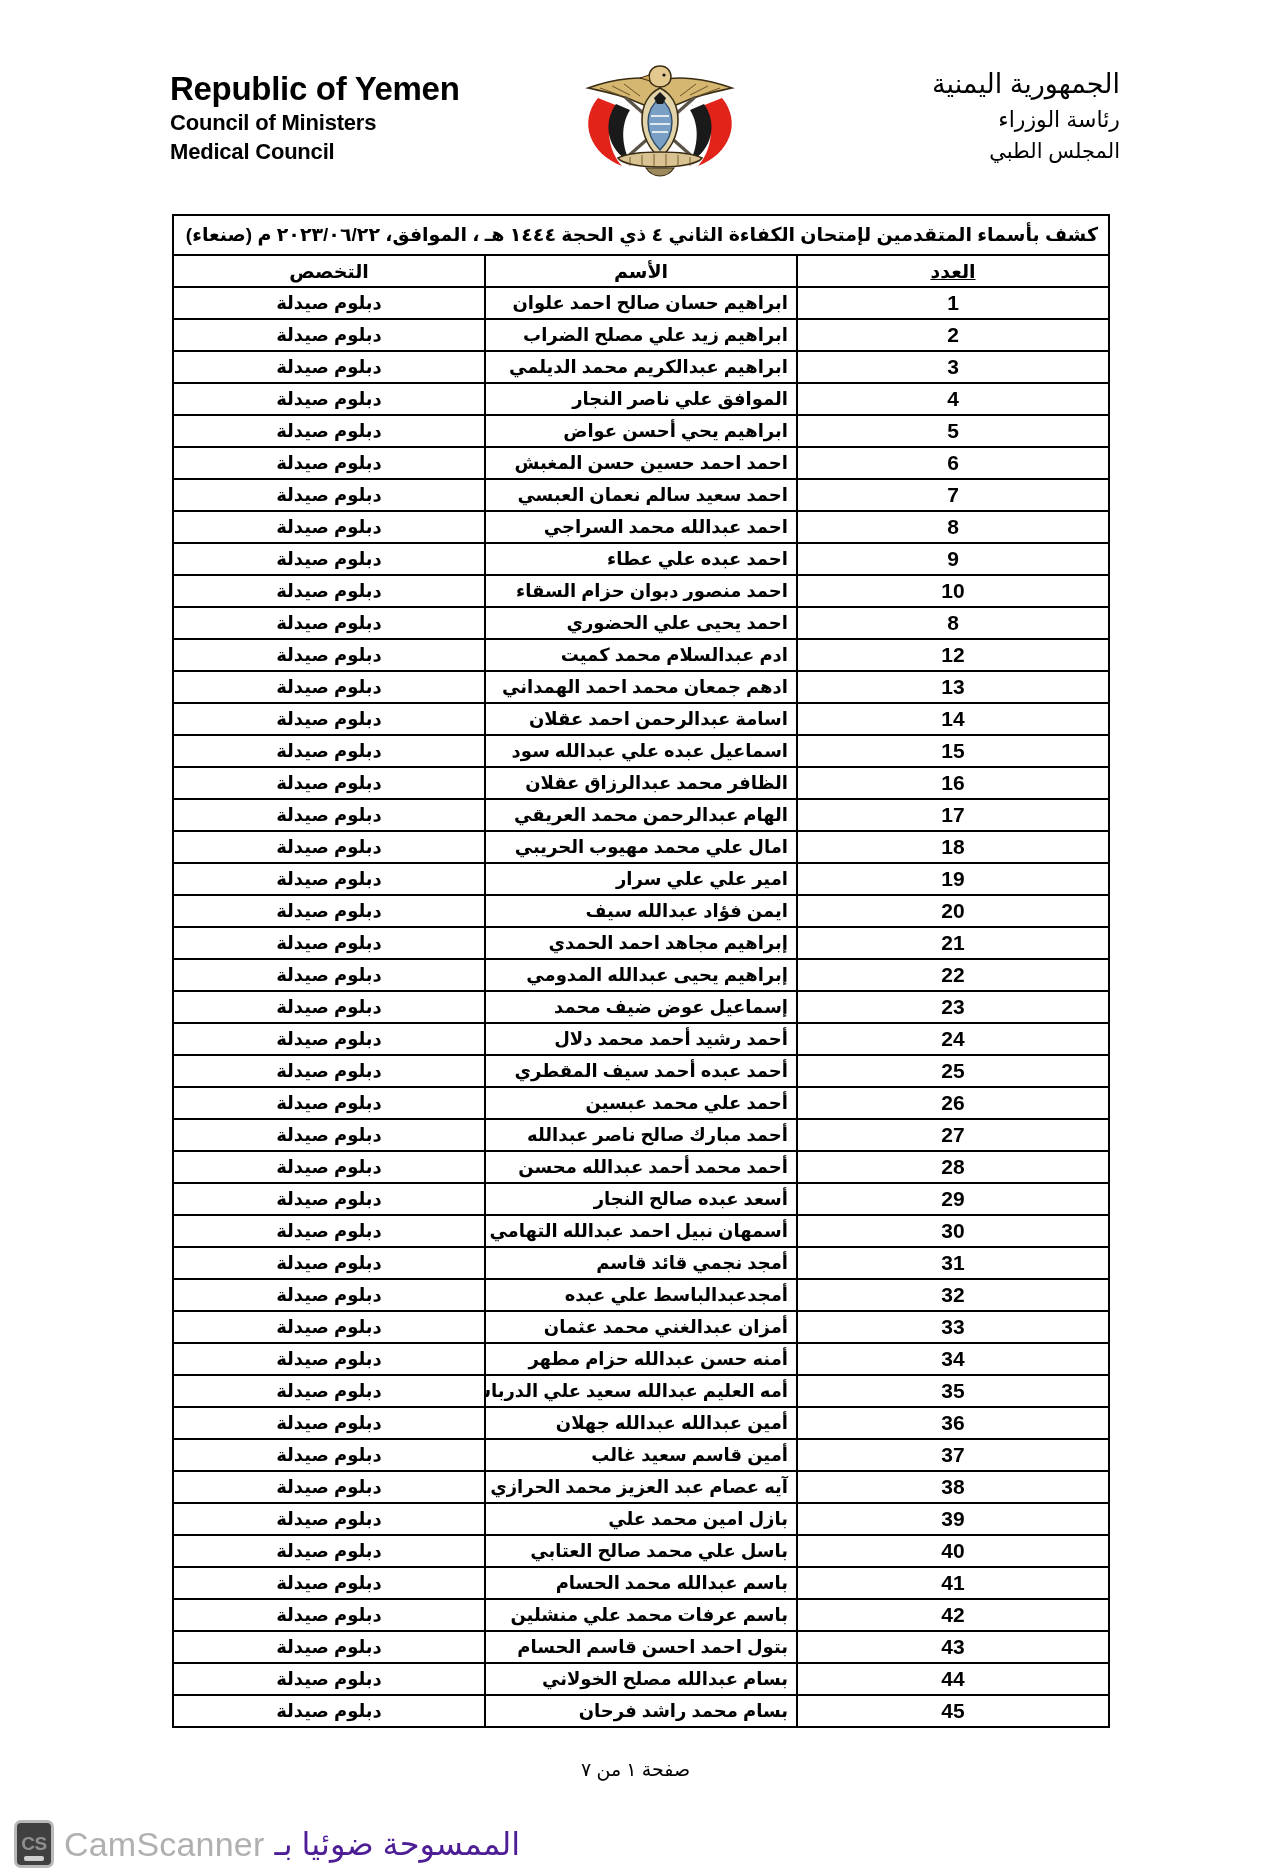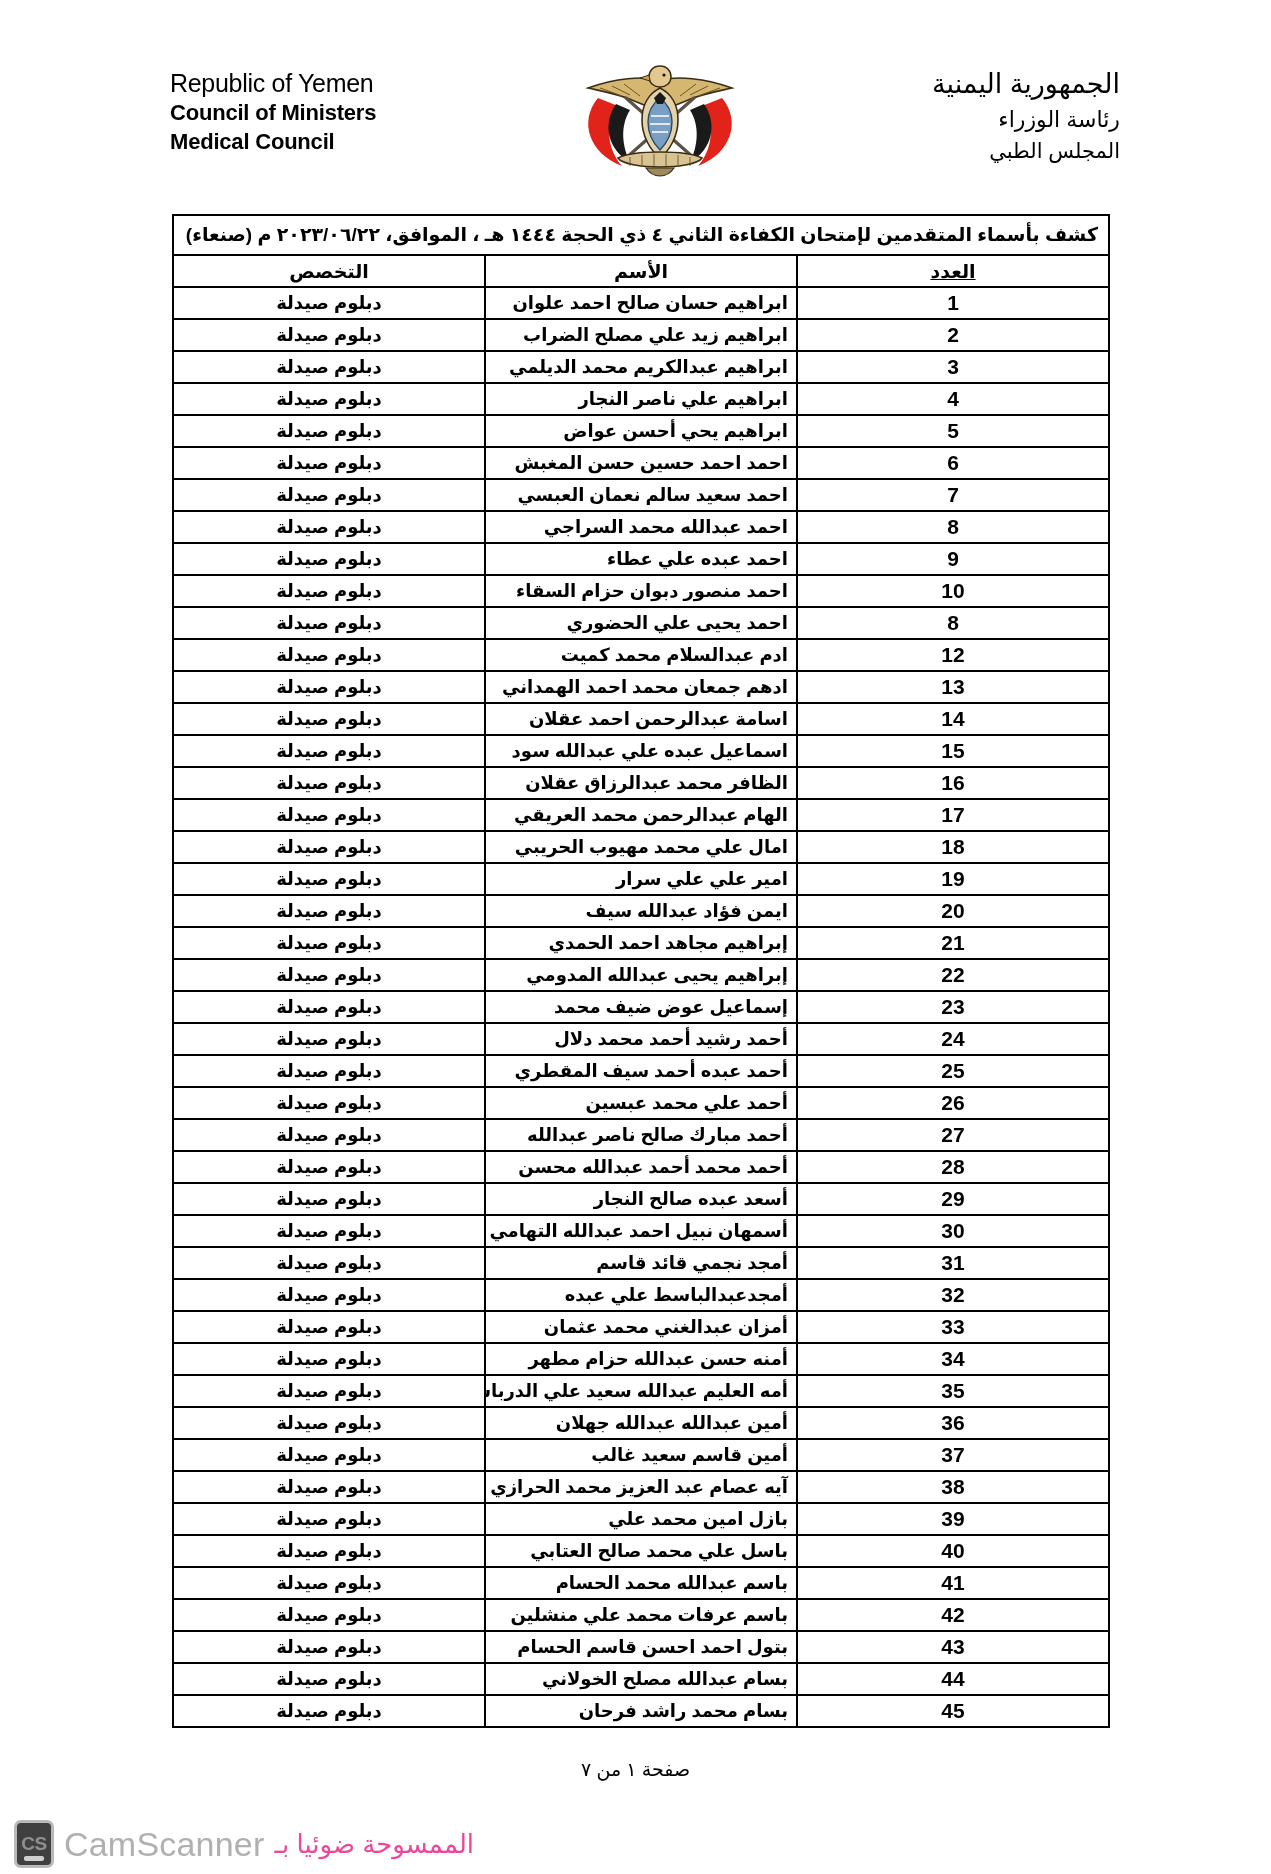--- a/index.html
+++ b/index.html
@@ -36,22 +36,22 @@
     flex-direction: row;
     align-items: flex-start;
     justify-content: space-between;
   }
   .header-left {
     width: 330px;
     padding-top: 10px;
     text-align: left;
   }
   .header-left .line1 {
-    font-size: 25px;
-    font-weight: normal;
+    font-size: 33px;
+    font-weight: bold;
     letter-spacing: -0.3px;
     line-height: 1.25;
     white-space: nowrap;
   }
   .header-left .line2,
   .header-left .line3 {
     font-size: 22px;
     font-weight: bold;
     letter-spacing: -0.2px;
     line-height: 1.3;
@@ -207,22 +207,22 @@
     background: #cfcfcf;
     border-radius: 2px;
   }
   .cs-word {
     font-size: 34px;
     color: #b0b0b0;
     letter-spacing: 0.2px;
     font-family: "Liberation Sans", "DejaVu Sans", sans-serif;
   }
   .cs-ar {
-    font-size: 26px;
-    color: #ec4899;
+    font-size: 32px;
+    color: #4c1d95;
     direction: rtl;
     margin-right: 10px;
   }
 </style>
 </head>
 <body>
 
 <div class="page">
 
   <div class="header">
@@ -314,21 +314,21 @@
             <td class="c-name">ابراهيم زيد علي مصلح الضراب</td>
             <td class="c-spec">دبلوم صيدلة</td>
           </tr>
           <tr>
             <td class="c-num">3</td>
             <td class="c-name">ابراهيم عبدالكريم محمد الديلمي</td>
             <td class="c-spec">دبلوم صيدلة</td>
           </tr>
           <tr>
             <td class="c-num">4</td>
-            <td class="c-name">ابراهيم علي ناصر النجار</td>
+            <td class="c-name">الموافق علي ناصر النجار</td>
             <td class="c-spec">دبلوم صيدلة</td>
           </tr>
           <tr>
             <td class="c-num">5</td>
             <td class="c-name">ابراهيم يحي أحسن عواض</td>
             <td class="c-spec">دبلوم صيدلة</td>
           </tr>
           <tr>
             <td class="c-num">6</td>
             <td class="c-name">احمد احمد حسين حسن المغبش</td>

